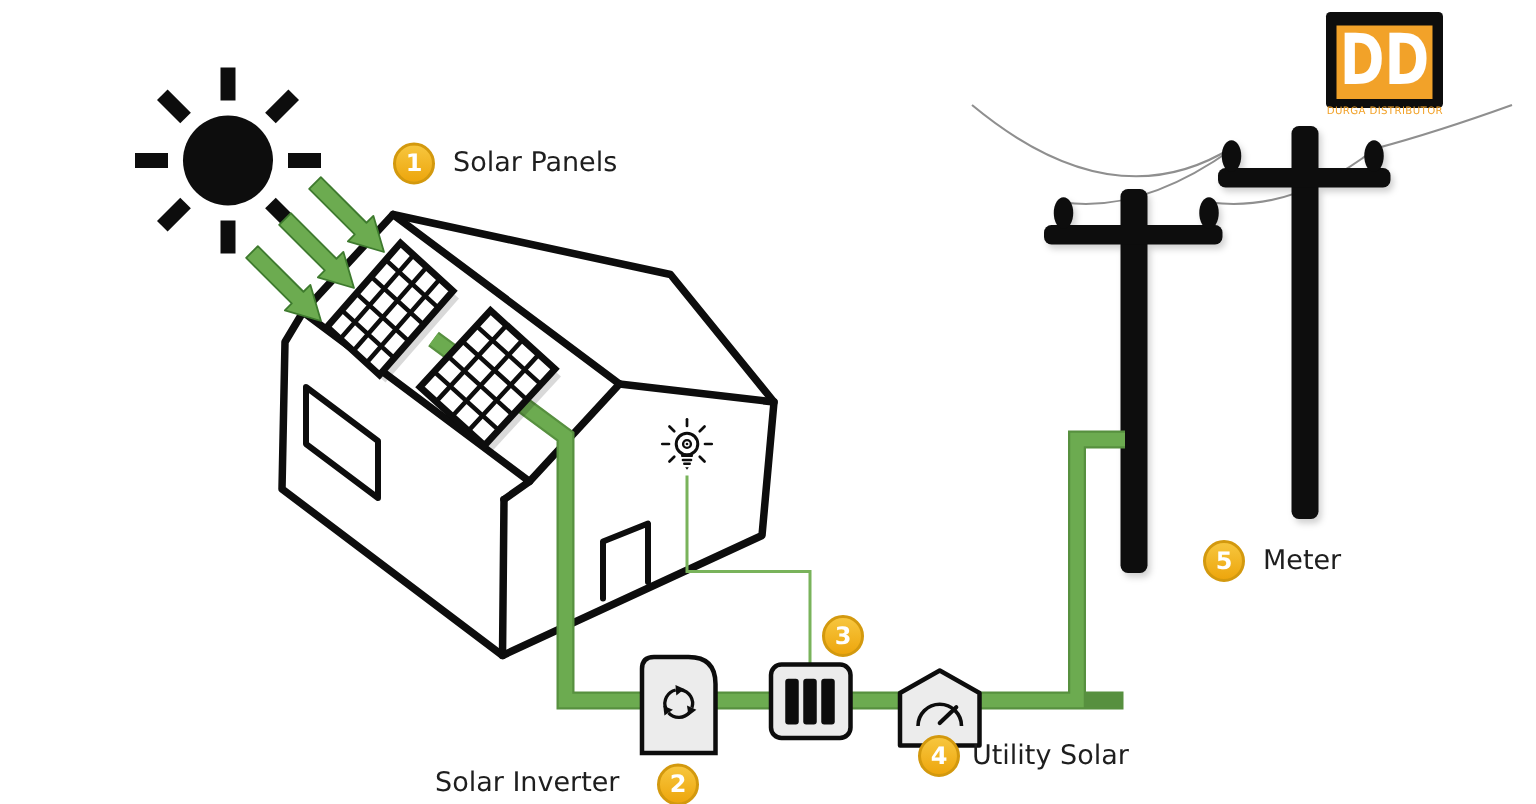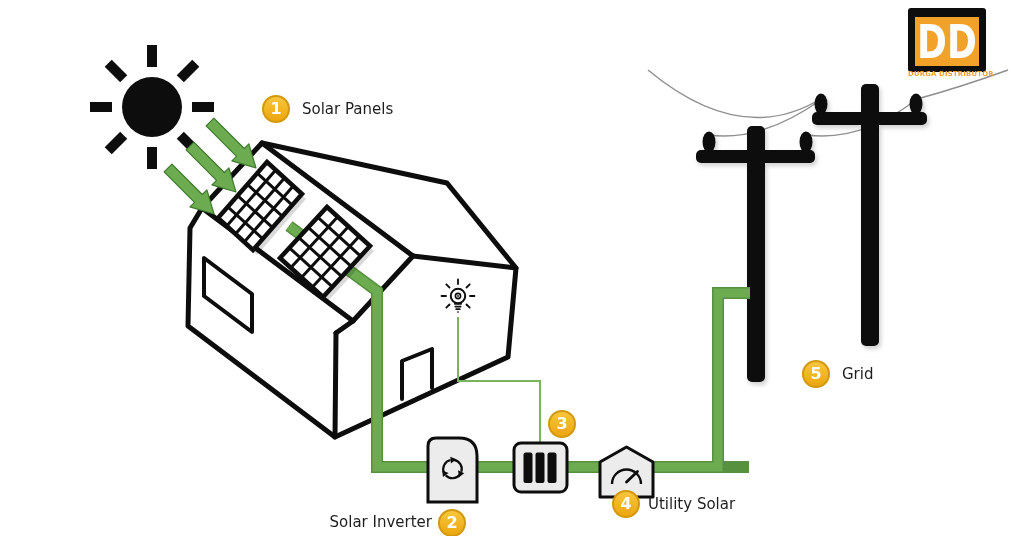--- a/index.html
+++ b/index.html
@@ -16,29 +16,29 @@
   html,body{margin:0;padding:0;background:#fff;}
   #stage{position:relative;width:1024px;height:536px;background:#fff;overflow:hidden;
          font-family:"DejaVu Sans","Liberation Sans",sans-serif;}
   #art{position:absolute;left:0;top:0;}
   .badge{position:absolute;width:28px;height:28px;border-radius:50%;
          background:linear-gradient(180deg,#f7c63e,#eda60d);
          background-color:var(--badge-fill);
          border:2px solid var(--badge-border);box-sizing:border-box;
          display:flex;align-items:center;justify-content:center;
          color:#fff;font-size:16px;font-weight:bold;line-height:1;}
-  .step-label{position:absolute;color:var(--label-text);font-size:15px;line-height:20px;white-space:nowrap;}
-  #logo{position:absolute;left:908px;top:8px;width:78px;height:64px;
+  .step-label{position:absolute;color:var(--label-text);font-size:18px;line-height:20px;white-space:nowrap;}
+  #logo{position:absolute;left:884px;top:8px;width:78px;height:64px;
         background:var(--ink-black);border-radius:3px;}
   #logo .panel{position:absolute;left:7px;top:9px;width:64px;height:49px;
         background:var(--logo-orange);display:flex;align-items:center;justify-content:center;}
   #logo .monogram{color:#fff;font-weight:bold;font-size:36px;line-height:1;
         transform:scaleY(1.3);letter-spacing:0px;}
-  #logo .caption{position:absolute;left:0;right:0;top:62px;text-align:center;
-        color:var(--logo-orange);font-size:6.8px;font-weight:bold;letter-spacing:0.25px;white-space:nowrap;}
+  #logo .caption{position:absolute;left:0;right:0;top:62px;text-align:right;
+        color:var(--logo-orange);font-size:6.8px;font-weight:normal;letter-spacing:0.25px;white-space:nowrap;}
 </style>
 </head>
 <body>
 
 <div id="stage">
 
 <svg id="art" width="1024" height="536" viewBox="0 0 1024 536">
 
   <g fill="none" style="stroke:var(--wire-gray)" stroke-width="1.4">
     <path d="M648,70 Q742,148 822,98"></path>
@@ -156,30 +156,30 @@
     <g style="stroke:var(--ink-black)" fill="none">
       <path d="M612,484 A14.5,14.5 0 1 1 641,484" stroke-width="2.4"></path>
       <path d="M626.5,482 L637.5,471.5" stroke-width="2.8" stroke-linecap="round"></path>
     </g>
   </g>
 </svg>
 
 <div class="badge" style="left:262px;top:95px">1</div>
 <div class="step-label" style="left:302px;top:99px">Solar Panels</div>
 
-<div class="step-label" style="left:290px;top:512px;width:142px;text-align:right">Solar Inverter</div>
+<div class="step-label" style="left:290px;top:512px;width:142px;">Solar Inverter</div>
 <div class="badge" style="left:438px;top:509px">2</div>
 
 <div class="badge" style="left:548px;top:410px">3</div>
 
 <div class="badge" style="left:612px;top:490px">4</div>
 <div class="step-label" style="left:648px;top:494px">Utility Solar</div>
 
 <div class="badge" style="left:802px;top:360px">5</div>
-<div class="step-label" style="left:842px;top:364px">Grid</div>
+<div class="step-label" style="left:842px;top:364px">Meter</div>
 
 <div id="logo">
   <div class="panel">
     <span class="monogram">DD</span>
   </div>
   <div class="caption">DURGA DISTRIBUTOR</div>
 </div>
 
 </div>
 

